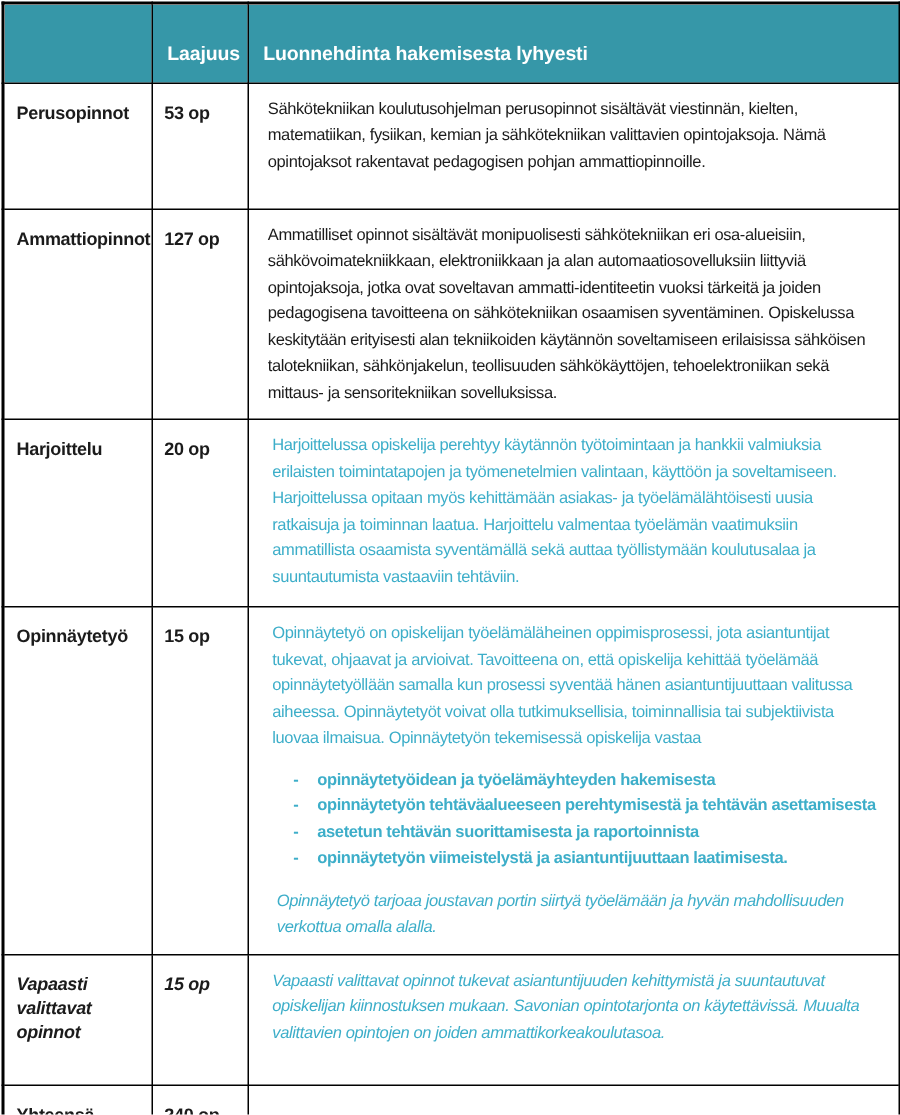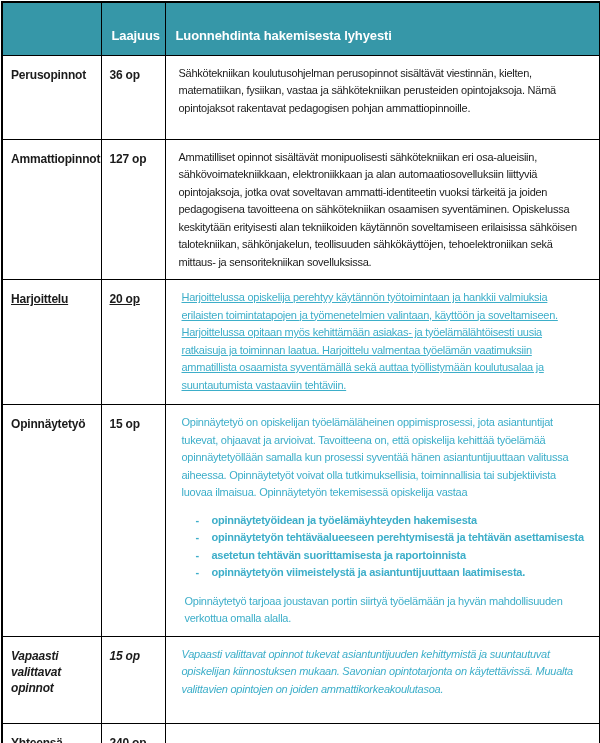--- a/index.html
+++ b/index.html
@@ -63,24 +63,24 @@
     margin:10px 0 0 0;
     padding:0 0 0 30px;
     font-weight:bold;
   }
   ul.dash-list li{position:relative;}
   ul.dash-list li::before{
     content:"-";
     position:absolute;
     left:-16px;
   }
-  p.closing{margin-top:11px !important;padding-left:3px;}
+  p.closing{margin-top:11px !important;padding-left:3px;font-style:italic;}
   tr.r-perus td{height:84px;}
   tr.r-ammatti td{height:133px;}
-  tr.r-harjoittelu td{height:125px;text-decoration:underline;}
+  tr.r-harjoittelu td{height:125px;}
   tr.r-opinnaytetyo td{height:218px;}
   tr.r-vapaasti td{height:87px;font-style:italic;}
   tr.r-yhteensa td{height:39px;}
 </style>
 </head>
 <body>
 
 <table class="curriculum">
   <colgroup>
     <col class="c-label">
@@ -90,23 +90,23 @@
   <thead>
     <tr>
       <th></th>
       <th>Laajuus</th>
       <th>Luonnehdinta hakemisesta lyhyesti</th>
     </tr>
   </thead>
   <tbody>
     <tr class="r-perus">
       <td class="label">Perusopinnot</td>
-      <td class="credits">36 op</td>
+      <td class="credits">53 op</td>
       <td class="desc">
-        <p>Sähkötekniikan koulutusohjelman perusopinnot sisältävät viestinnän, kielten, matematiikan, fysiikan, vastaa ja sähkötekniikan perusteiden opintojaksoja. Nämä opintojaksot rakentavat pedagogisen pohjan ammattiopinnoille.</p>
+        <p>Sähkötekniikan koulutusohjelman perusopinnot sisältävät viestinnän, kielten, matematiikan, fysiikan, kemian ja sähkötekniikan valittavien opintojaksoja. Nämä opintojaksot rakentavat pedagogisen pohjan ammattiopinnoille.</p>
       </td>
     </tr>
     <tr class="r-ammatti">
       <td class="label">Ammattiopinnot</td>
       <td class="credits">127 op</td>
       <td class="desc">
         <p>Ammatilliset opinnot sisältävät monipuolisesti sähkötekniikan eri osa-alueisiin, sähkövoimatekniikkaan, elektroniikkaan ja alan automaatiosovelluksiin liittyviä opintojaksoja, jotka ovat soveltavan ammatti-identiteetin vuoksi tärkeitä ja joiden pedagogisena tavoitteena on sähkötekniikan osaamisen syventäminen. Opiskelussa keskitytään erityisesti alan tekniikoiden käytännön soveltamiseen erilaisissa sähköisen talotekniikan, sähkönjakelun, teollisuuden sähkökäyttöjen, tehoelektroniikan sekä mittaus- ja sensoritekniikan sovelluksissa.</p>
       </td>
     </tr>
     <tr class="r-harjoittelu teal">

